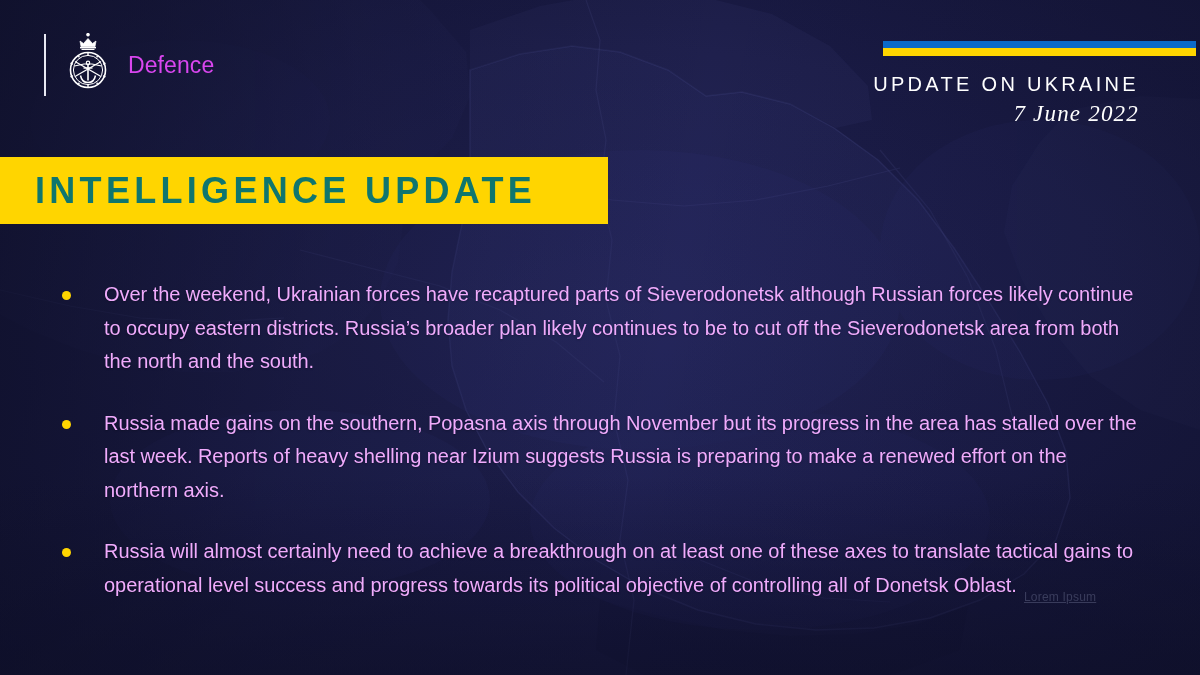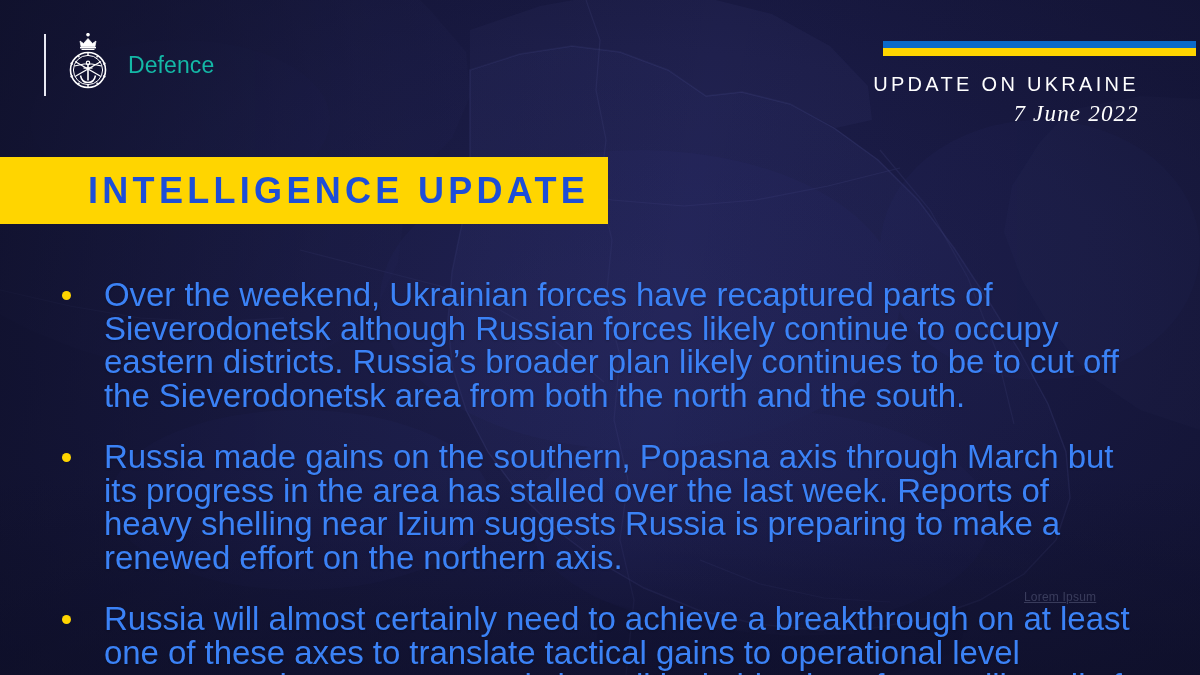--- a/index.html
+++ b/index.html
@@ -53,21 +53,21 @@
     margin-right: 14px;
     flex: 0 0 auto;
   }
   .brand-crest {
     width: 56px;
     height: 64px;
     flex: 0 0 auto;
     margin-right: 12px;
   }
   .brand-name {
-    color: #14b8a6;
+    color: #d946ef;
     font-size: 23px;
     line-height: 28px;
     letter-spacing: .1px;
     font-weight: 400;
     white-space: nowrap;
   }
 
   .flagbar {
     position: absolute;
     left: 883px;
@@ -108,25 +108,25 @@
     position: absolute;
     left: 0;
     top: 157px;
     width: 608px;
     height: 67px;
     background: #ffd500;
     display: flex;
     align-items: center;
   }
   .title-banner-text {
-    color: #1d4ed8;
+    color: #0f766e;
     font-size: 36px;
     font-weight: 700;
     letter-spacing: 4.3px;
-    padding-left: 88px;
+    padding-left: 35px;
     white-space: nowrap;
   }
 
   
   .bullets {
     position: absolute;
     left: 62px;
     top: 278px;
     width: 1080px;
   }
@@ -139,22 +139,22 @@
   .bullet-dot {
     flex: 0 0 auto;
     width: 9px;
     height: 9px;
     border-radius: 50%;
     background: #ffd500;
     margin-top: 13px;
     margin-right: 33px;
   }
   .bullet-text {
-    color: #3b82f6;
-    font-size: 33px;
+    color: #f0abfc;
+    font-size: 20px;
     line-height: 33.5px;
     letter-spacing: -0.05px;
     font-weight: 400;
     text-shadow: 0 1px 2px rgba(0,0,0,0.25);
   }
 
   
   .watermark {
     position: absolute;
     left: 1024px;
@@ -294,21 +294,21 @@
     <div class="title-banner-text">INTELLIGENCE UPDATE</div>
   </div>
 
   <div class="bullets">
     <div class="bullet-row">
       <div class="bullet-dot"></div>
       <div class="bullet-text">Over the weekend, Ukrainian forces have recaptured parts of Sieverodonetsk although Russian forces likely continue to occupy eastern districts. Russia’s broader plan likely continues to be to cut off the Sieverodonetsk area from both the north and the south.</div>
     </div>
     <div class="bullet-row">
       <div class="bullet-dot"></div>
-      <div class="bullet-text">Russia made gains on the southern, Popasna axis through March but its progress in the area has stalled over the last week. Reports of heavy shelling near Izium suggests Russia is preparing to make a renewed effort on the northern axis.</div>
+      <div class="bullet-text">Russia made gains on the southern, Popasna axis through November but its progress in the area has stalled over the last week. Reports of heavy shelling near Izium suggests Russia is preparing to make a renewed effort on the northern axis.</div>
     </div>
     <div class="bullet-row">
       <div class="bullet-dot"></div>
       <div class="bullet-text">Russia will almost certainly need to achieve a breakthrough on at least one of these axes to translate tactical gains to operational level success and progress towards its political objective of controlling all of Donetsk Oblast.</div>
     </div>
   </div>
 
   <div class="watermark">Lorem Ipsum</div>
 
 </div>

